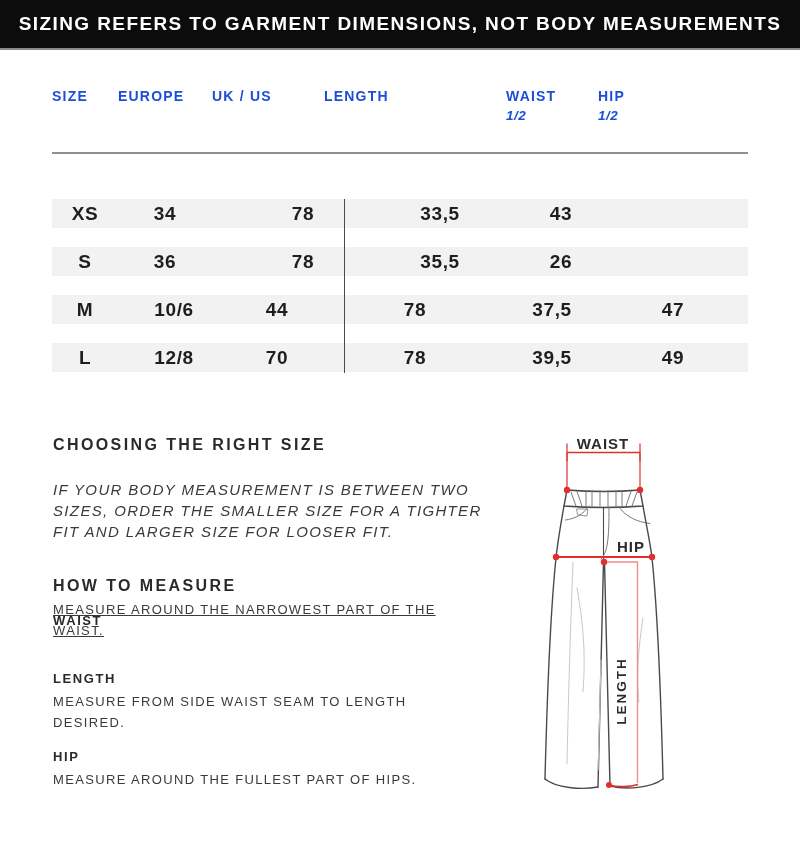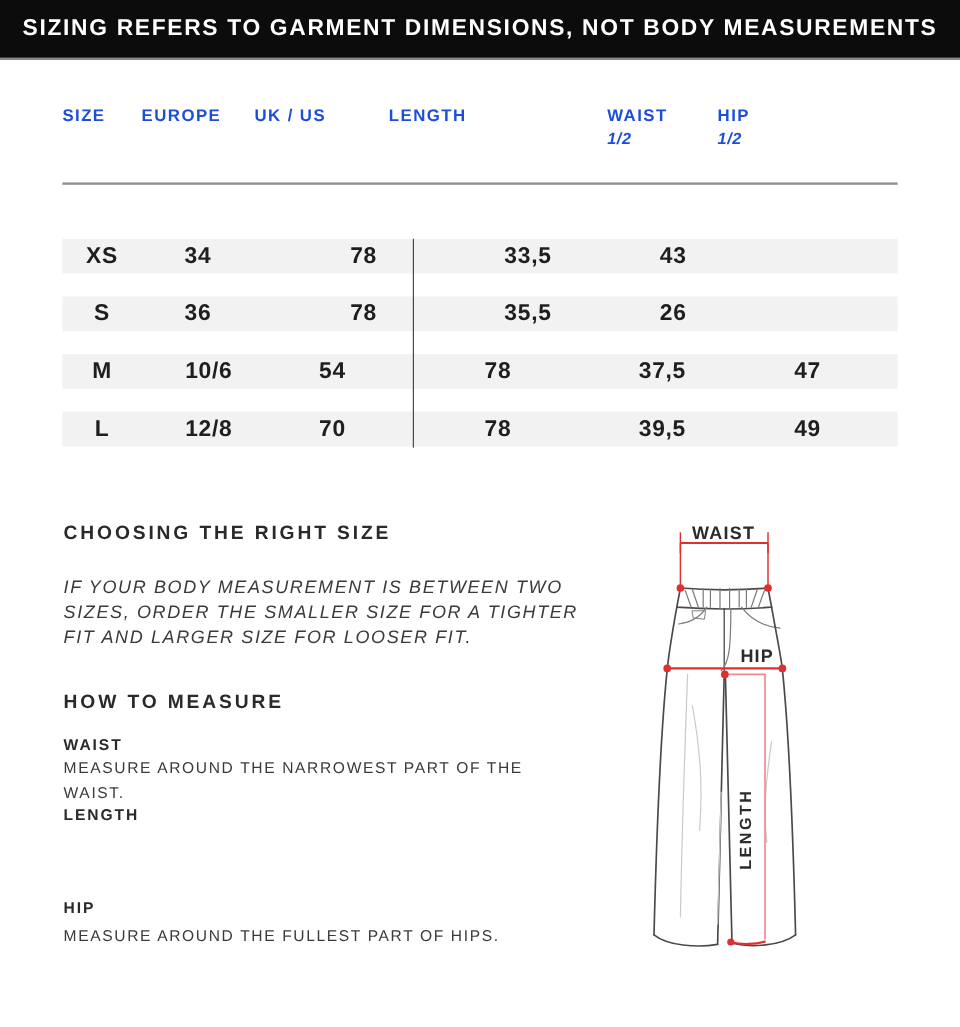--- a/index.html
+++ b/index.html
@@ -114,21 +114,21 @@
     <div class="trow row-1">
       <span class="td c1">S</span>
       <span class="td c3">36</span>
       <span class="td c4">78</span>
       <span class="td c5">35,5</span>
       <span class="td c6">26</span>
     </div>
     <div class="trow row-2">
       <span class="td c1">M</span>
       <span class="td c2">10/6</span>
-      <span class="td c3">54</span>
+      <span class="td c3">44</span>
       <span class="td c4">78</span>
       <span class="td c5">37,5</span>
       <span class="td c6">47</span>
     </div>
     <div class="trow row-3">
       <span class="td c1">L</span>
       <span class="td c2">12/8</span>
       <span class="td c3">70</span>
       <span class="td c4">78</span>
       <span class="td c5">39,5</span>
@@ -137,23 +137,24 @@
 
     <div class="vdivider"></div>
   </div>
 
   <div class="heading" style="top:436px;">CHOOSING THE RIGHT SIZE</div>
   <div class="para" style="top:479px;">IF YOUR BODY MEASUREMENT IS BETWEEN TWO SIZES, ORDER THE SMALLER SIZE FOR A TIGHTER FIT AND LARGER SIZE FOR LOOSER FIT.</div>
 
   <div class="heading" style="top:577px;">HOW TO MEASURE</div>
 
   <div class="term" style="top:613px;">WAIST</div>
-  <div class="desc" style="top:629px;">MEASURE AROUND THE NARROWEST PART OF THE WAIST.</div>
+  <div class="desc" style="top:599px;text-decoration:underline;">MEASURE AROUND THE NARROWEST PART OF THE WAIST.</div>
 
   <div class="term" style="top:671px;">LENGTH</div>
+  <div class="desc desc-narrow" style="top:691px;">MEASURE FROM SIDE WAIST SEAM TO LENGTH DESIRED.</div>
 
   <div class="term" style="top:749px;">HIP</div>
   <div class="desc" style="top:769px;">MEASURE AROUND THE FULLEST PART OF HIPS.</div>
 
   <svg class="diagram" viewBox="530 425 170 375">
 
     <g>
 
       <path class="outline" d="M567,490 Q603,493 640,490 L643,506 Q603,509 564,506 Z"></path>
 

